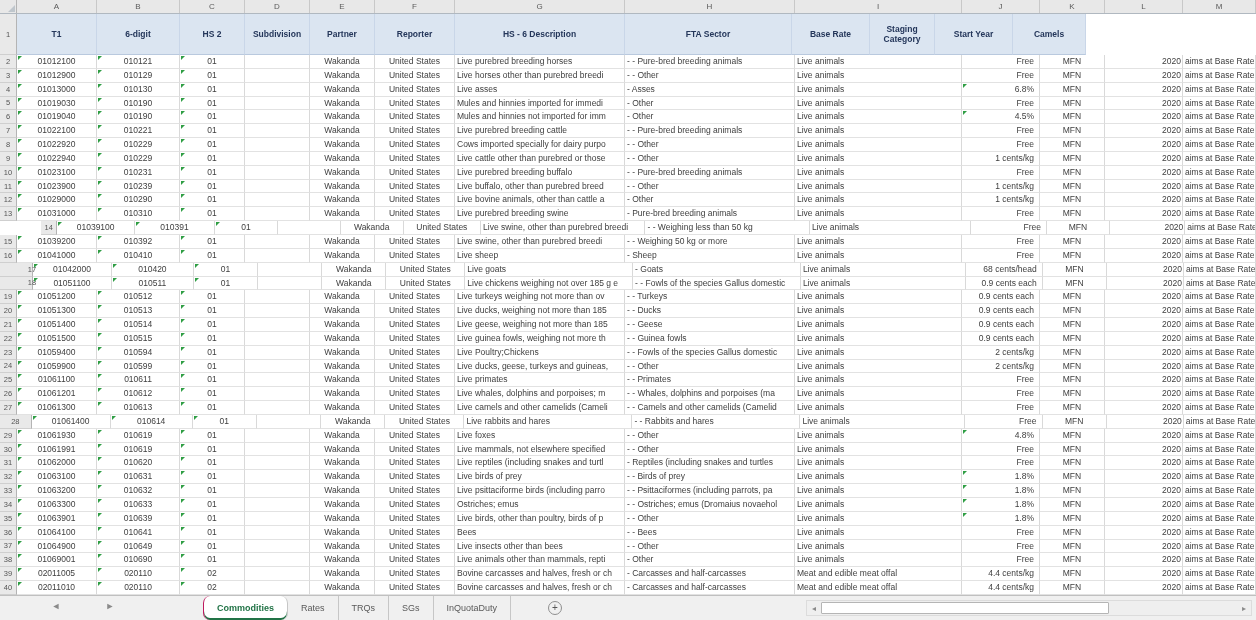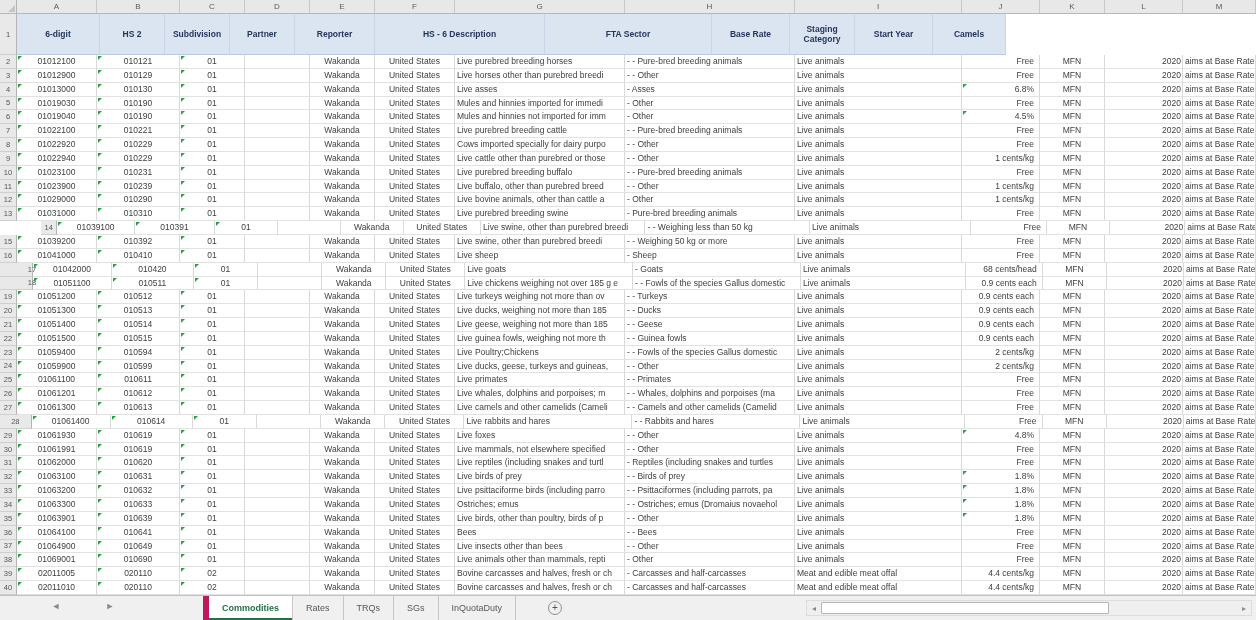--- a/index.html
+++ b/index.html
@@ -33,21 +33,21 @@
   .tri { position:absolute; top:1px; left:1px; width:0; height:0;
          border-top:4px solid #2f9e44; border-right:4px solid transparent; }
 
   
   .tabbar { position:absolute; left:0; bottom:0; width:1256px; height:25px; background:#f0f0f0;
             border-top:1px solid #c0c0c0; }
   .nav-arrow { position:absolute; top:5px; font-size:9px; color:#8a8a8a; width:12px; text-align:center; }
   .tabs { position:absolute; left:203px; top:0; height:24px; display:flex; }
   .tab { display:flex; align-items:center; padding:0 13px; font-size:9px; color:#595959;
          border-right:1px solid #c6c6c6; height:100%; background:transparent; }
-  .tab.first { border-left:6px solid #be185d; }
+  .tab.first { border-left:1px solid #be185d;border-radius:7px; }
   .tab.active { background:#ffffff; color:#217346; font-weight:bold;
                 box-shadow:inset 0 -2px 0 #217346; border-right:1px solid #c6c6c6; }
   .add-btn { position:absolute; left:548px; top:5px; width:14px; height:14px; border-radius:50%;
              border:1px solid #8f8f8f; color:#555; font-size:10px; line-height:12px; text-align:center; }
   .hscroll { position:absolute; left:806px; top:4px; width:446px; height:16px; background:#efefef;
              border:1px solid #dcdcdc; display:flex; align-items:stretch; }
   .hs-btn { width:14px; font-size:8px; color:#8a8a8a; display:flex; align-items:center; justify-content:center; }
   .hs-thumb { width:288px; background:#ffffff; border:1px solid #b5b5b5; border-radius:1px; margin:1px 0; }
   .hs-track { flex:1; }
 </style>
@@ -67,20 +67,21 @@
       <div class="letter" style="width: 170px;">H</div>
       <div class="letter" style="width: 167px;">I</div>
       <div class="letter" style="width: 78px;">J</div>
       <div class="letter" style="width: 65px;">K</div>
       <div class="letter" style="width: 78px;">L</div>
       <div class="letter" style="width: 73px;">M</div>
     </div>
   <div class="grid" id="grid">
       <div class="row row-head">
         <div class="gutter" style="width: 17px; height: 41px;">1</div>
+        <div class="hcell" style="width: 80px; height: 41px;">T1</div>
         <div class="hcell" style="width: 83px; height: 41px;">6-digit</div>
         <div class="hcell" style="width: 65px; height: 41px;">HS 2</div>
         <div class="hcell" style="width: 65px; height: 41px;">Subdivision</div>
         <div class="hcell" style="width: 65px; height: 41px;">Partner</div>
         <div class="hcell" style="width: 80px; height: 41px;">Reporter</div>
         <div class="hcell" style="width: 170px; height: 41px;">HS - 6 Description</div>
         <div class="hcell" style="width: 167px; height: 41px;">FTA Sector</div>
         <div class="hcell" style="width: 78px; height: 41px;">Base Rate</div>
         <div class="hcell" style="width: 65px; height: 41px;">Staging Category</div>
         <div class="hcell" style="width: 78px; height: 41px;">Start Year</div>

